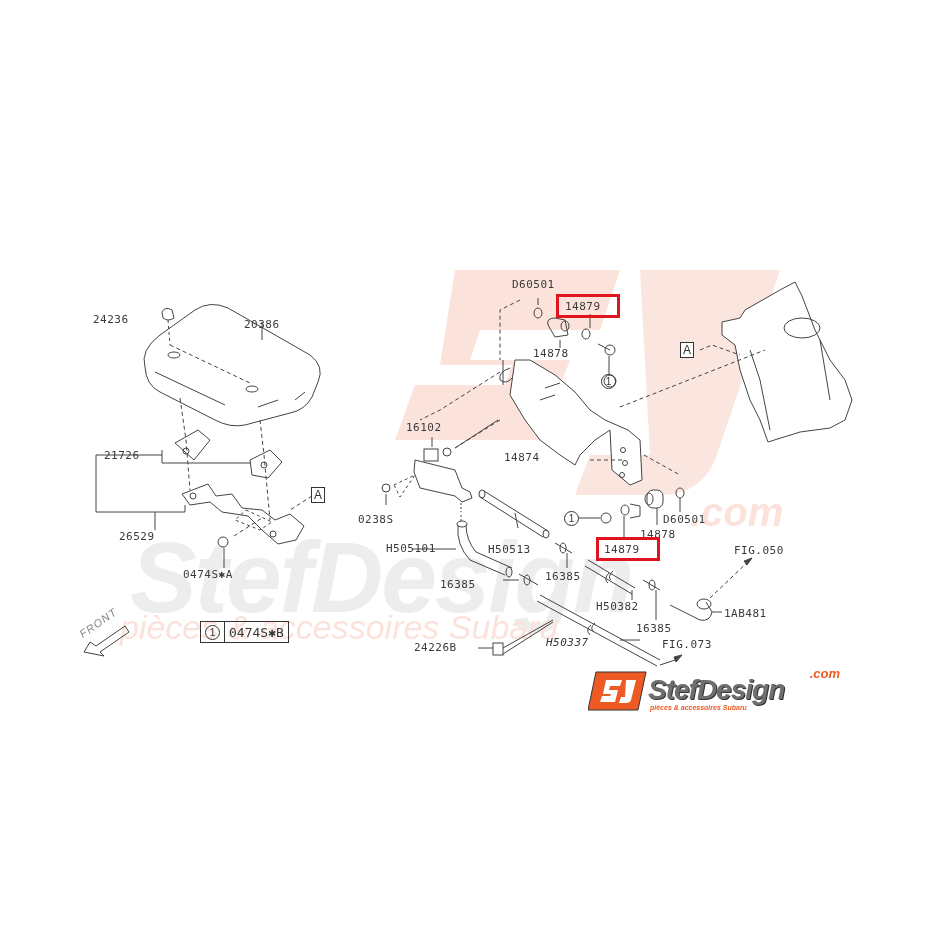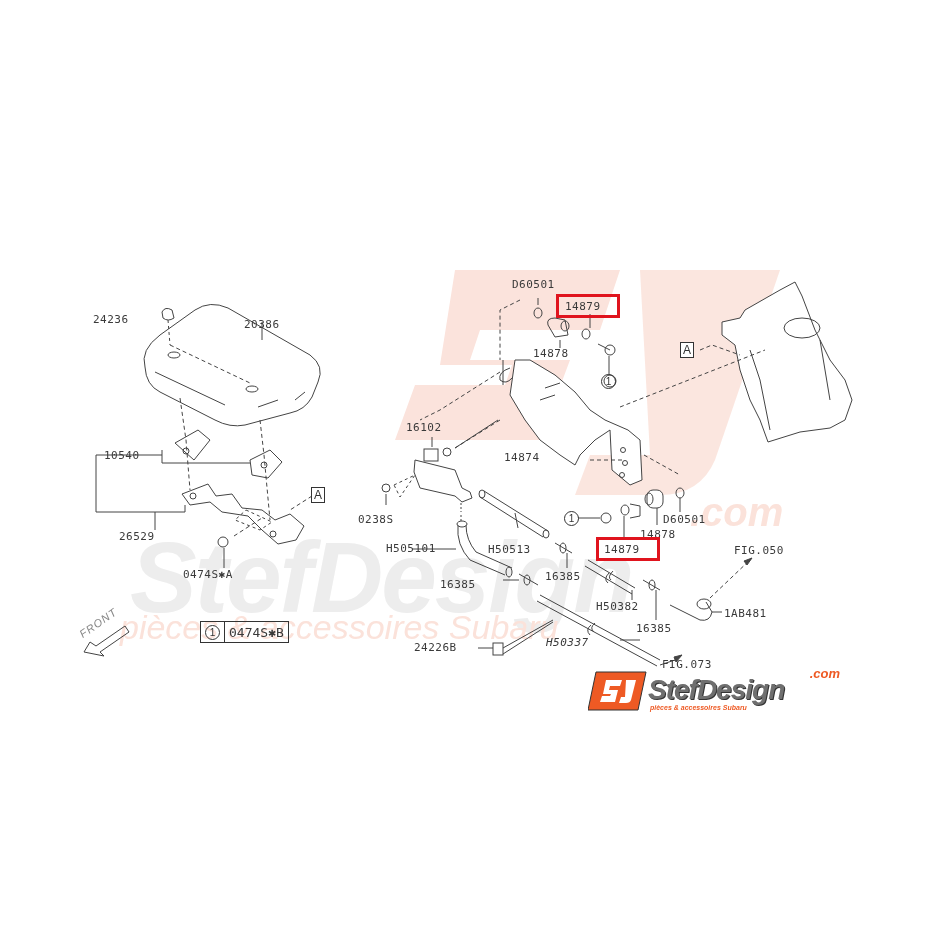--- a/index.html
+++ b/index.html
@@ -150,21 +150,21 @@
 
     <rect x="493" y="643" width="10" height="12" fill="#fff"></rect>
     <path d="M503,648 L553,620 M503,654 L553,622"></path>
     <path d="M478,648 L493,648"></path>
 
     <path d="M84,652 L90,642 L96,646 L125,626 L129,632 L100,652 L104,656 Z"></path>
   </svg>
 
   <div class="lbl" style="left:93px;top:313px;">24236</div>
   <div class="lbl" style="left:244px;top:318px;">20386</div>
-  <div class="lbl" style="left:104px;top:449px;">10540</div>
+  <div class="lbl" style="left:104px;top:449px;">21726</div>
   <div class="lbl" style="left:119px;top:530px;">26529</div>
   <div class="lbl" style="left:183px;top:568px;">0474S✱A</div>
 
   <div class="lbl" style="left:512px;top:278px;">D60501</div>
   <div class="hl" style="left:556px;top:294px;width:64px;height:24px;"></div>
   <div class="lbl" style="left:565px;top:300px;">14879</div>
   <div class="lbl" style="left:533px;top:347px;">14878</div>
 
   <div class="lbl" style="left:406px;top:421px;">16102</div>
   <div class="lbl" style="left:504px;top:451px;">14874</div>
@@ -177,21 +177,21 @@
 
   <div class="lbl" style="left:663px;top:513px;">D60501</div>
   <div class="lbl" style="left:640px;top:528px;">14878</div>
   <div class="hl" style="left:596px;top:537px;width:64px;height:24px;"></div>
   <div class="lbl" style="left:604px;top:543px;">14879</div>
   <div class="lbl" style="left:596px;top:600px;">H50382</div>
   <div class="lbl" style="left:546px;top:636px;font-style:italic;">H50337</div>
   <div class="lbl" style="left:414px;top:641px;">24226B</div>
   <div class="lbl" style="left:724px;top:607px;">1AB481</div>
   <div class="lbl" style="left:734px;top:544px;">FIG.050</div>
-  <div class="lbl" style="left:662px;top:658px;">FIG.073</div>
+  <div class="lbl" style="left:662px;top:638px;">FIG.073</div>
 
   <div class="refbox" style="left:311px;top:487px;">A</div>
   <div class="refbox" style="left:680px;top:342px;">A</div>
   <span class="circ circ-abs" style="left:601px;top:374px;">1</span>
   <span class="circ circ-abs" style="left:564px;top:511px;">1</span>
 
   <div class="legend">
     <div class="cell">
         <span class="circ">1</span>
       </div>

